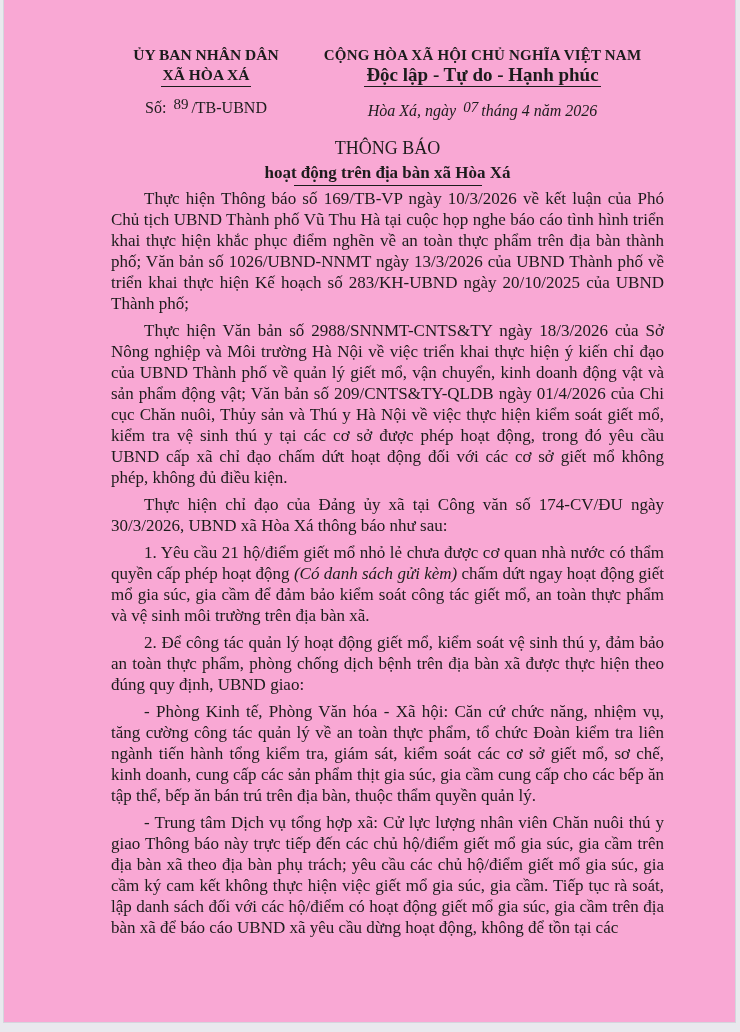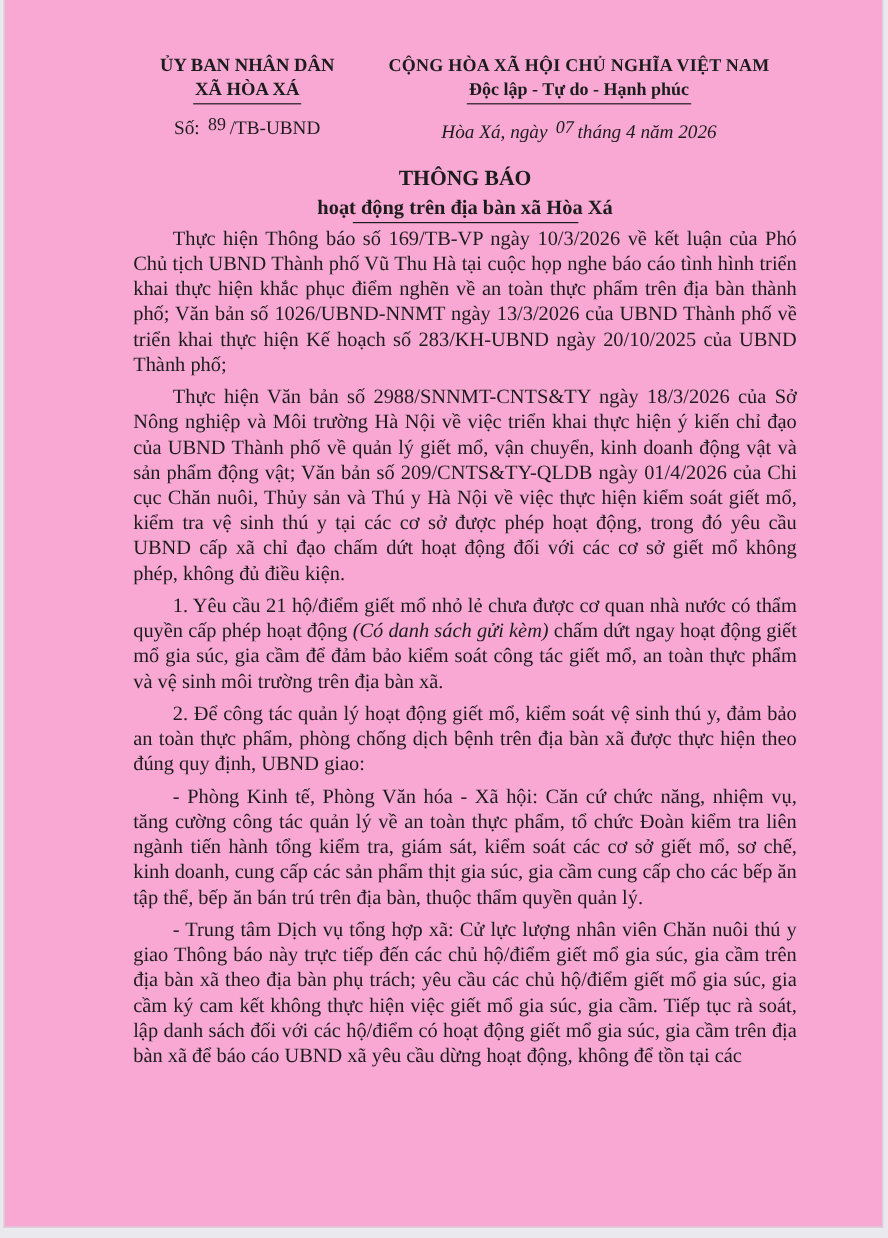--- a/index.html
+++ b/index.html
@@ -20,25 +20,25 @@
     overflow: hidden;
   }
   .header { display: flex; }
   .h-left { width: 190px; flex-shrink: 0; text-align: center; }
   .h-right { flex: 1; text-align: center; }
   .org1  { font-weight: bold; font-size: 15.5px; line-height: 20px; }
   .org2  { font-weight: bold; font-size: 15.5px; line-height: 20px; }
   .uline { display: inline-block; border-bottom: 1.6px solid #1c1c1c; padding: 0 2px 1px; }
   .docnum { margin-top: 10px; font-size: 16px; line-height: 22px; }
   .motto1 { font-weight: bold; font-size: 15px; line-height: 20px; letter-spacing: 0.2px; }
-  .motto2 { font-weight: bold; font-size: 15px; line-height: 20px; text-align: center; }
+  .motto2 { font-weight: bold; font-size: 19px; line-height: 20px; text-align: center; }
   .dateline { margin-top: 13px; font-style: italic; font-size: 16px; line-height: 22px; }
   .filled { position: relative; top: -4px; padding: 0 3px; font-size: 15px; }
   .title-block { text-align: center; margin-top: 14px; }
-  .doctype { font-weight: bold; font-size: 18px; line-height: 24px; }
+  .doctype { font-weight: normal; font-size: 18px; line-height: 24px; }
   .subject { font-weight: bold; font-size: 17px; line-height: 22px; margin-top: 2px; }
   .subject-rule { width: 188px; height: 0; border-bottom: 1.6px solid #1c1c1c; margin: 1px auto 0; }
   .body-text { margin-top: 2px; }
   .body-text p {
     margin: 0 0 6px;
     font-size: 17px; line-height: 21px;
     text-align: justify; text-indent: 33px;
   }
   .body-text p em { }
 </style>
@@ -64,19 +64,20 @@
     <div class="doctype">THÔNG BÁO</div>
     <div class="subject" id="subject">
         <div>hoạt động trên địa bàn xã Hòa Xá</div>
         <div class="subject-rule"></div>
       </div>
   </div>
 
   <div class="body-text" id="body-text">
       <p><span>Thực hiện Thông báo số 169/TB-VP ngày 10/3/2026 về kết luận của Phó Chủ tịch UBND Thành phố Vũ Thu Hà tại cuộc họp nghe báo cáo tình hình triển khai thực hiện khắc phục điểm nghẽn về an toàn thực phẩm trên địa bàn thành phố; Văn bản số 1026/UBND-NNMT ngày 13/3/2026 của UBND Thành phố về triển khai thực hiện Kế hoạch số 283/KH-UBND ngày 20/10/2025 của UBND Thành phố;</span></p>
       <p><span>Thực hiện Văn bản số 2988/SNNMT-CNTS&amp;TY ngày 18/3/2026 của Sở Nông nghiệp và Môi trường Hà Nội về việc triển khai thực hiện ý kiến chỉ đạo của UBND Thành phố về quản lý giết mổ, vận chuyển, kinh doanh động vật và sản phẩm động vật; Văn bản số 209/CNTS&amp;TY-QLDB ngày 01/4/2026 của Chi cục Chăn nuôi, Thủy sản và Thú y Hà Nội về việc thực hiện kiểm soát giết mổ, kiểm tra vệ sinh thú y tại các cơ sở được phép hoạt động, trong đó yêu cầu UBND cấp xã chỉ đạo chấm dứt hoạt động đối với các cơ sở giết mổ không phép, không đủ điều kiện.</span></p>
+      <p><span>Thực hiện chỉ đạo của Đảng ủy xã tại Công văn số 174-CV/ĐU ngày 30/3/2026, UBND xã Hòa Xá thông báo như sau:</span></p>
       <p><span>1. Yêu cầu 21 hộ/điểm giết mổ nhỏ lẻ chưa được cơ quan nhà nước có thẩm quyền cấp phép hoạt động </span><em>(Có danh sách gửi kèm)</em><span> chấm dứt ngay hoạt động giết mổ gia súc, gia cầm để đảm bảo kiểm soát công tác giết mổ, an toàn thực phẩm và vệ sinh môi trường trên địa bàn xã.</span></p>
       <p><span>2. Để công tác quản lý hoạt động giết mổ, kiểm soát vệ sinh thú y, đảm bảo an toàn thực phẩm, phòng chống dịch bệnh trên địa bàn xã được thực hiện theo đúng quy định, UBND giao:</span></p>
       <p><span>- Phòng Kinh tế, Phòng Văn hóa - Xã hội: Căn cứ chức năng, nhiệm vụ, tăng cường công tác quản lý về an toàn thực phẩm, tổ chức Đoàn kiểm tra liên ngành tiến hành tổng kiểm tra, giám sát, kiểm soát các cơ sở giết mổ, sơ chế, kinh doanh, cung cấp các sản phẩm thịt gia súc, gia cầm cung cấp cho các bếp ăn tập thể, bếp ăn bán trú trên địa bàn, thuộc thẩm quyền quản lý.</span></p>
       <p><span>- Trung tâm Dịch vụ tổng hợp xã: Cử lực lượng nhân viên Chăn nuôi thú y giao Thông báo này trực tiếp đến các chủ hộ/điểm giết mổ gia súc, gia cầm trên địa bàn xã theo địa bàn phụ trách; yêu cầu các chủ hộ/điểm giết mổ gia súc, gia cầm ký cam kết không thực hiện việc giết mổ gia súc, gia cầm. Tiếp tục rà soát, lập danh sách đối với các hộ/điểm có hoạt động giết mổ gia súc, gia cầm trên địa bàn xã để báo cáo UBND xã yêu cầu dừng hoạt động, không để tồn tại các</span></p>
     </div>
 
 </div>
 
 </body></html>

